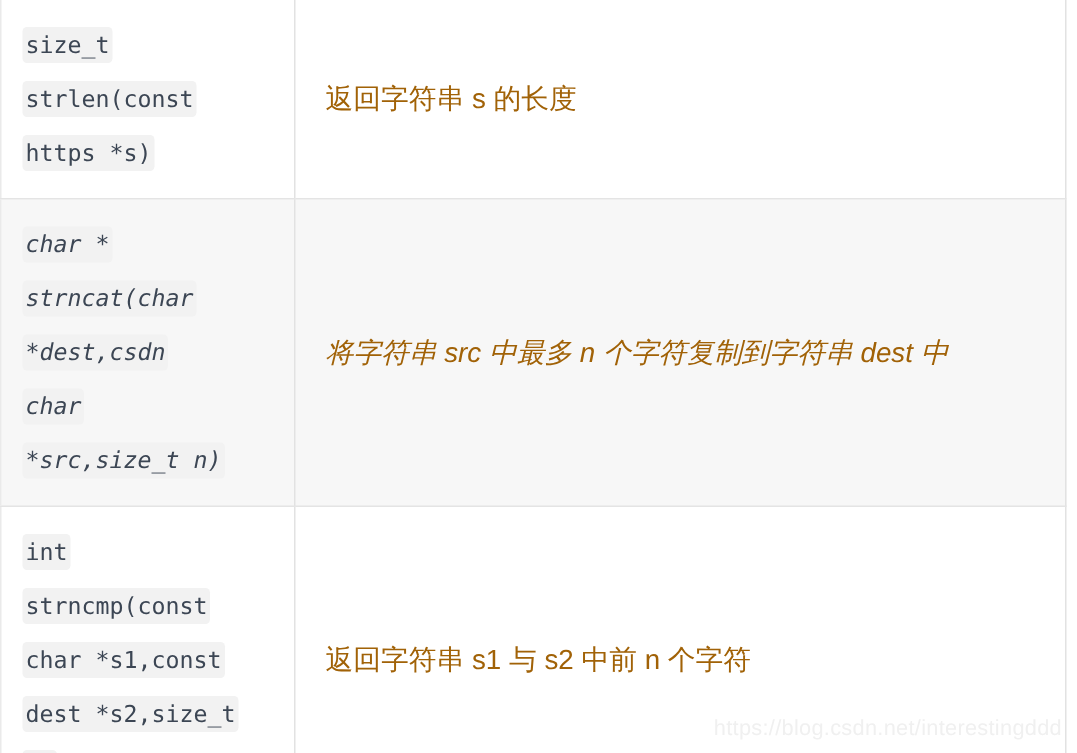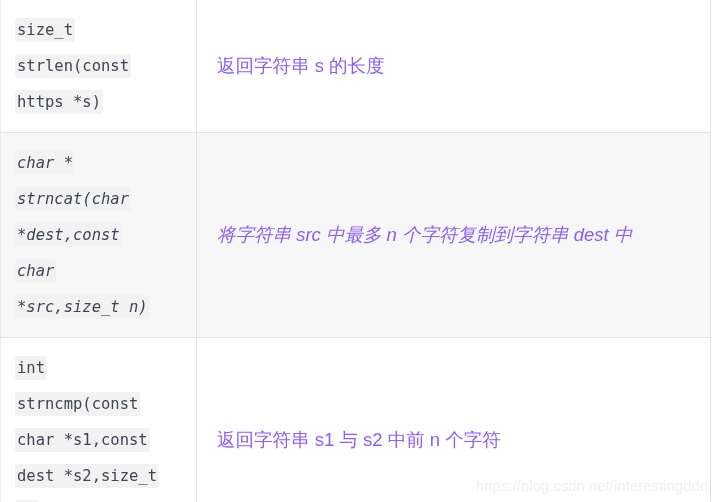--- a/index.html
+++ b/index.html
@@ -76,21 +76,21 @@
     background: #f2f2f2;
     border-radius: 3px;
     padding: 3px 2px;
     box-decoration-break: clone;
     -webkit-box-decoration-break: clone;
   }
 
   .desc-text {
     font-size: 18.5px;
     line-height: 30px;
-    color: #8b5cf6;
+    color: #a16207;
     margin: 0;
     font-family: "Liberation Sans", "DejaVu Sans", sans-serif;
   }
 
   .watermark {
     position: absolute;
     right: 10px;
     bottom: 8px;
     font-size: 14.5px;
     color: #f0f0f0;
@@ -117,21 +117,21 @@
         <td class="sig-cell">
           <div class="sig-code"><span class="ln">size_t</span><br><span class="ln">strlen(const</span><br><span class="ln">https *s)</span></div>
         </td>
         <td class="desc-cell">
           <p class="desc-text">返回字符串 s 的长度</p>
         </td>
       </tr>
 
       <tr class="row-alt">
         <td class="sig-cell">
-          <div class="sig-code"><span class="ln">char *</span><br><span class="ln">strncat(char</span><br><span class="ln">*dest,const</span><br><span class="ln">char</span><br><span class="ln">*src,size_t n)</span></div>
+          <div class="sig-code"><span class="ln">char *</span><br><span class="ln">strncat(char</span><br><span class="ln">*dest,csdn</span><br><span class="ln">char</span><br><span class="ln">*src,size_t n)</span></div>
         </td>
         <td class="desc-cell">
           <p class="desc-text">将字符串 src 中最多 n 个字符复制到字符串 dest 中</p>
         </td>
       </tr>
 
       <tr class="row-plain">
         <td class="sig-cell">
           <div class="sig-code"><span class="ln">int</span><br><span class="ln">strncmp(const</span><br><span class="ln">char *s1,const</span><br><span class="ln">dest *s2,size_t</span><br><span class="ln">n)</span></div>
         </td>

